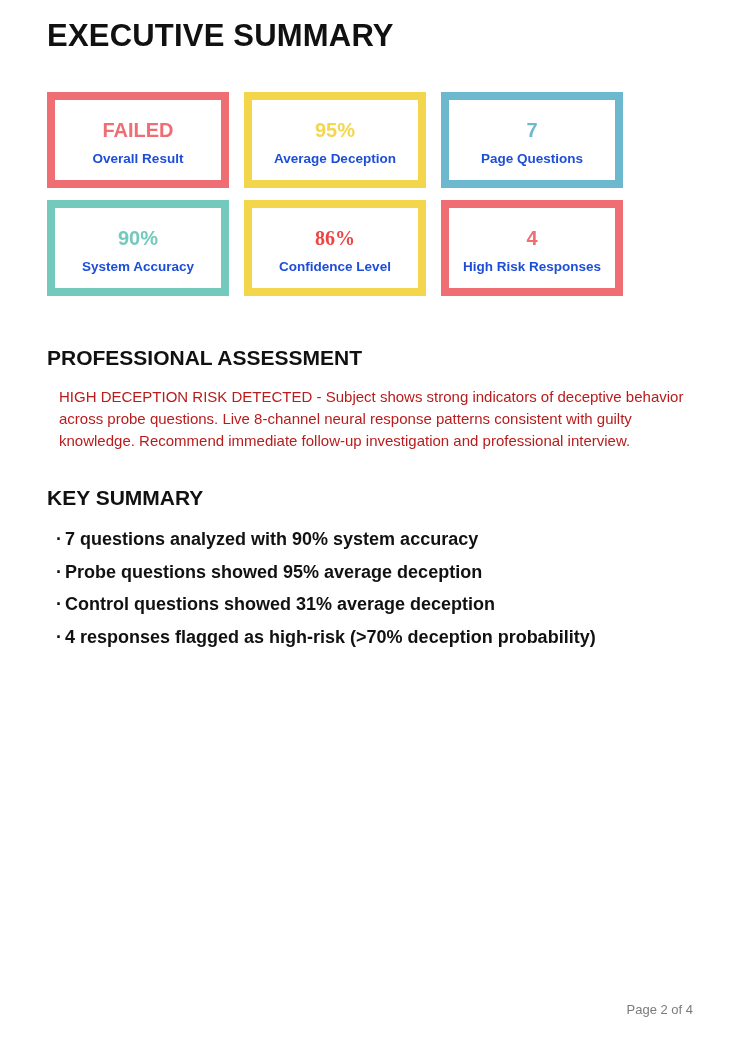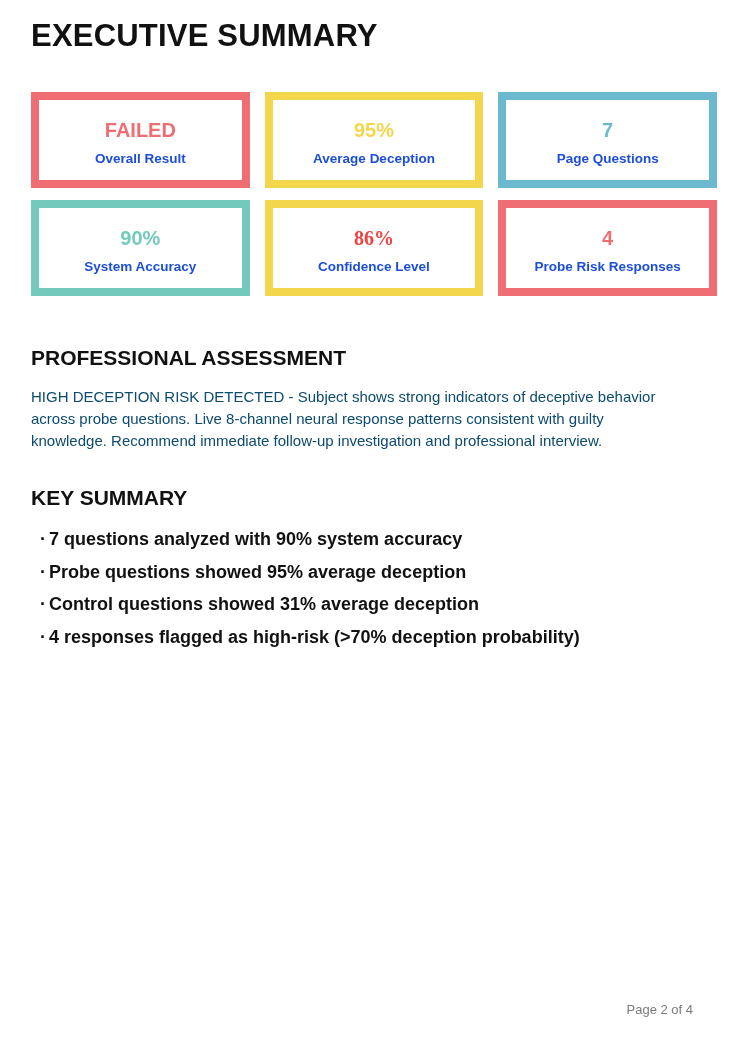--- a/index.html
+++ b/index.html
@@ -9,34 +9,34 @@
   }
   body {
     width: 743px;
     height: 1044px;
     position: relative;
     font-family: "Liberation Sans", "DejaVu Sans", sans-serif;
     color: #111111;
     overflow: hidden;
   }
   .content {
-    padding-left: 31px;
+    padding-left: 47px;
     padding-top: 1px;
   }
   .page-title {
     margin: 16px 0 0 0;
     font-size: 31px;
     font-weight: bold;
     letter-spacing: 0.2px;
     line-height: 1.2;
     color: #111111;
   }
   .cards-grid {
     margin-top: 38px;
-    width: 686px;
+    width: 576px;
     display: grid;
     grid-template-columns: repeat(3, 1fr);
     column-gap: 15px;
     row-gap: 12px;
   }
   .metric-card {
     box-sizing: border-box;
     height: 96px;
     border: 8px solid #ccc;
     background: #ffffff;
@@ -61,25 +61,25 @@
   .section-heading {
     margin: 0;
     font-size: 21px;
     font-weight: bold;
     line-height: 1.2;
     color: #111111;
   }
   .heading-assessment { margin-top: 49px; }
   .heading-findings  { margin-top: 33px; }
   .assessment-body {
-    margin: 16px 0 0 0;
+    margin: 16px 0 0 12px;
     width: 650px;
     font-size: 15px;
     line-height: 1.45;
-    color: #0c4a6e;
+    color: #b91c1c;
   }
   .findings-list {
     list-style: none;
     margin: 17px 0 0 0;
     padding: 0 0 0 18px;
   }
   .findings-list li {
     font-size: 18px;
     font-weight: bold;
     line-height: 1.4;
@@ -123,21 +123,21 @@
     <div class="metric-card" style="border-color: rgb(116, 201, 189);">
       <div class="metric-value" style="color: rgb(116, 201, 189);">90%</div>
       <div class="metric-label">System Accuracy</div>
     </div>
     <div class="metric-card" style="border-color: rgb(244, 214, 76);">
       <div class="metric-value" style="color: #ef4444; font-family: Liberation Serif, serif;">86%</div>
       <div class="metric-label">Confidence Level</div>
     </div>
     <div class="metric-card" style="border-color: rgb(238, 110, 115);">
       <div class="metric-value" style="color: rgb(238, 110, 115);">4</div>
-      <div class="metric-label">Probe Risk Responses</div>
+      <div class="metric-label">High Risk Responses</div>
     </div>
   </div>
 
   <h2 class="section-heading heading-assessment">PROFESSIONAL ASSESSMENT</h2>
   <p class="assessment-body">HIGH DECEPTION RISK DETECTED - Subject shows strong indicators of deceptive behavior across probe questions. Live 8-channel neural response patterns consistent with guilty knowledge. Recommend immediate follow-up investigation and professional interview.</p>
 
   <h2 class="section-heading heading-findings">KEY SUMMARY</h2>
   <ul class="findings-list">
     <li><span class="bullet-dot">·</span><span>7 questions analyzed with 90% system accuracy</span></li>
     <li><span class="bullet-dot">·</span><span>Probe questions showed 95% average deception</span></li>

